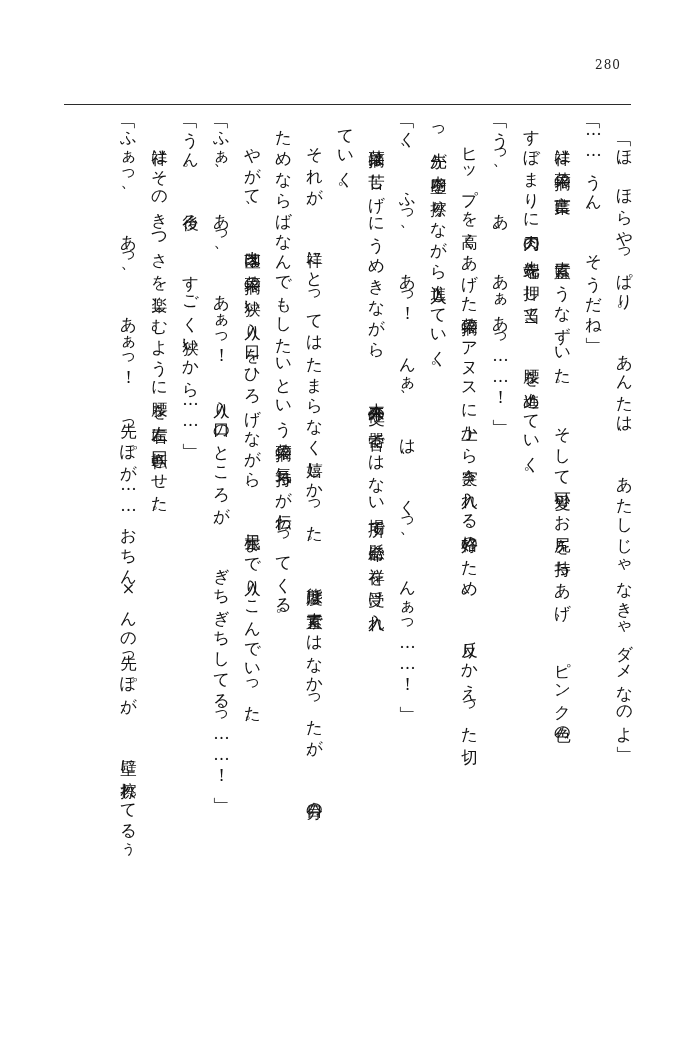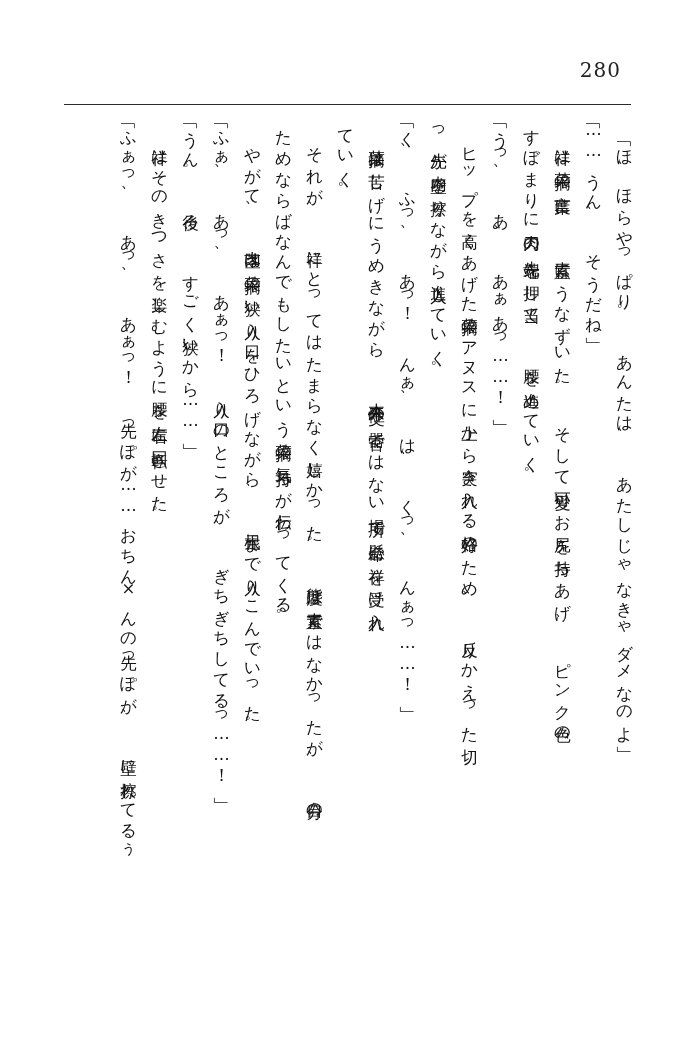--- a/index.html
+++ b/index.html
@@ -18,21 +18,21 @@
     position: relative;
     width: 695px;
     height: 1050px;
     background: #ffffff;
     box-sizing: border-box;
   }
   .page-number {
     position: absolute;
     top: 58px;
     right: 74px;
-    font-size: 20px;
+    font-size: 12px;
     letter-spacing: 1px;
     color: #222222;
     font-family: "DejaVu Serif", "Liberation Serif", serif;
   }
   .rule {
     position: absolute;
     top: 104px;
     left: 64px;
     width: 567px;
     height: 1px;

